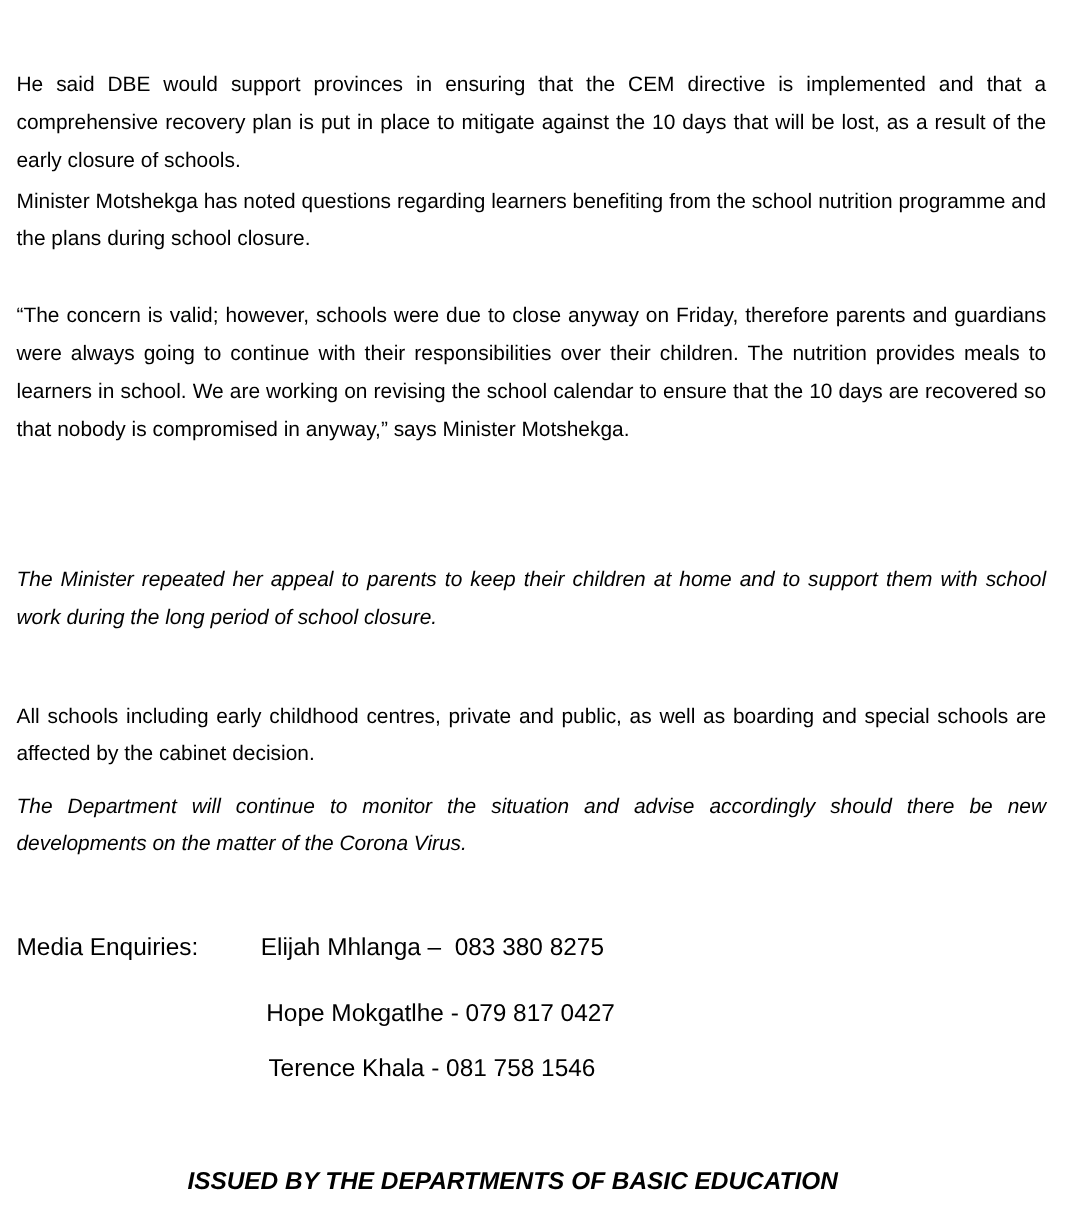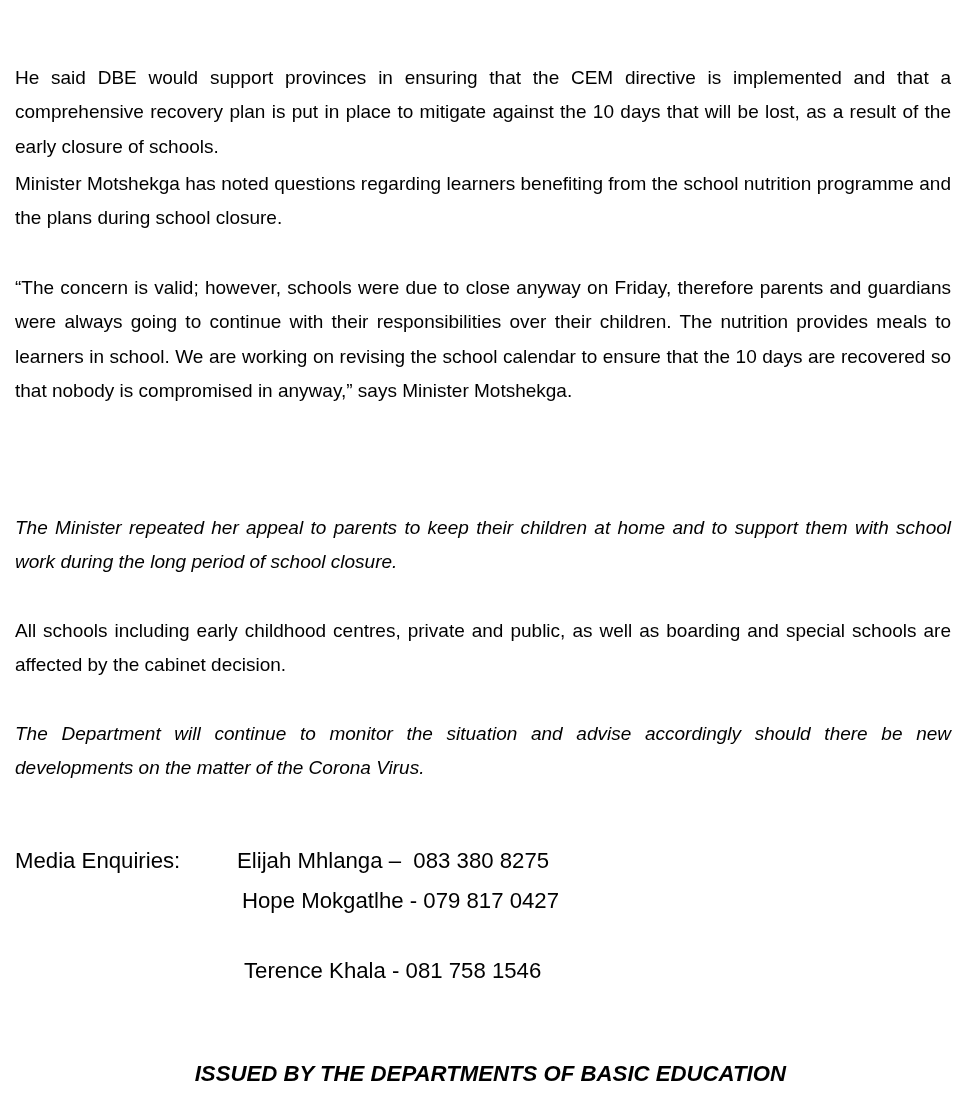--- a/index.html
+++ b/index.html
@@ -27,21 +27,21 @@
       text-align: justify;
       margin: 0;
       position: absolute;
       left: 0;
       width: 936px;
     }
     .p1 { top: 61px; }
     .p2 { top: 167px; }
     .p3 { top: 271px; }
     .p4 { top: 511px; font-style: italic; }
-    .p5 { top: 614px; }
+    .p5 { top: 635px; }
     .p6 { top: 717px; font-style: italic; }
 
     .media {
       position: absolute;
       left: 0;
       top: 848px;
       width: 700px;
       font-size: 22.2px;
     }
     .media-label {
@@ -49,29 +49,29 @@
       left: 0;
       top: 0;
       font-weight: normal;
       white-space: nowrap;
     }
     .contact {
       position: absolute;
       white-space: pre;
     }
     .c0 { left: 222px; top: 0; }
-    .c1 { left: 227px; top: 40px; text-align: right; }
+    .c1 { left: 227px; top: 60px; text-align: right; }
     .c2 { left: 229px; top: 110px; }
 
     .issued {
       position: absolute;
       left: 146px;
       top: 1061px;
       width: 640px;
-      text-align: right;
+      text-align: center;
       font-size: 22.2px;
       font-weight: bold;
       font-style: italic;
       white-space: nowrap;
     }
   </style>
 </head>
 <body>
 
 <div class="page">

